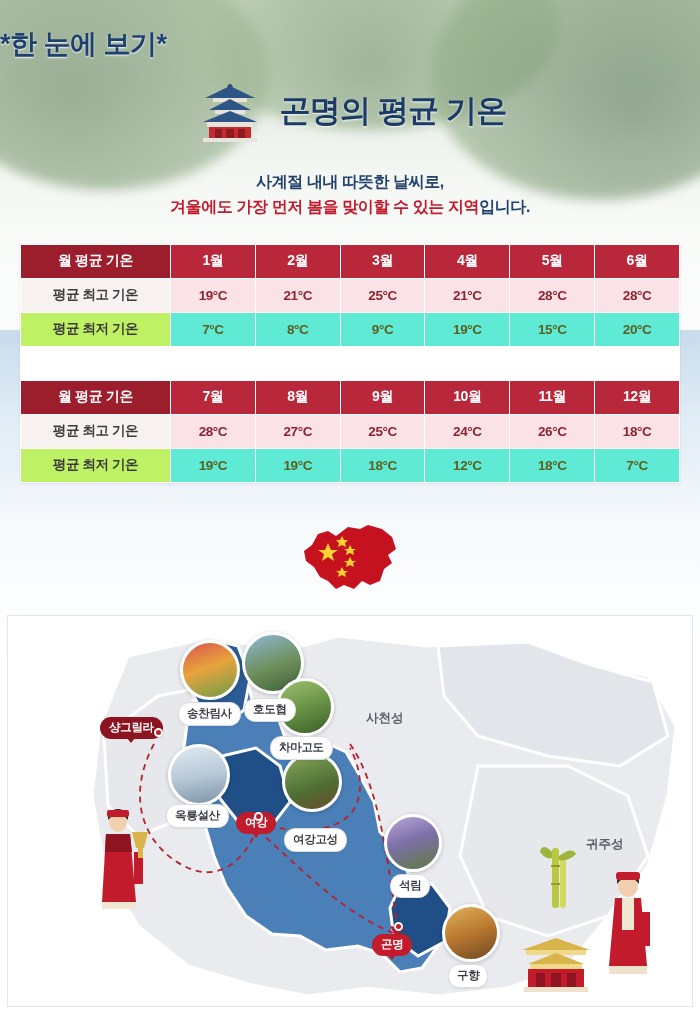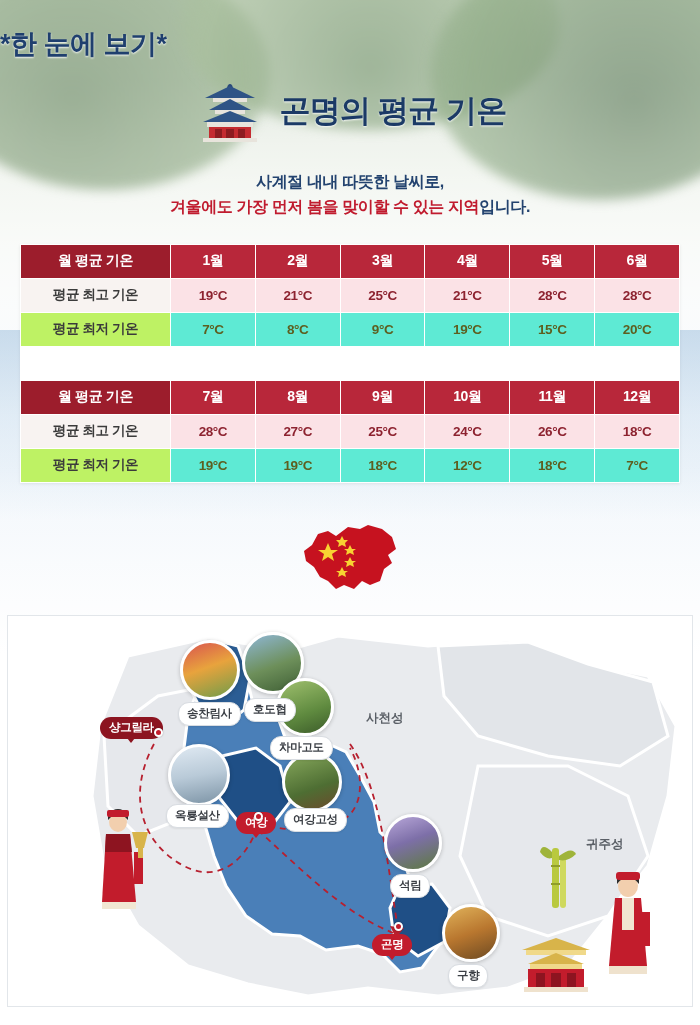--- a/index.html
+++ b/index.html
@@ -366,21 +366,21 @@
     <div class="photo-circle pc-3" style="left:268px; top:62px; width:58px; height:58px;"></div>
     <div class="photo-circle pc-4" style="left:160px; top:128px; width:62px; height:62px;"></div>
     <div class="photo-circle pc-5" style="left:274px; top:136px; width:60px; height:60px;"></div>
     <div class="photo-circle pc-6" style="left:376px; top:198px; width:58px; height:58px;"></div>
     <div class="photo-circle pc-7" style="left:434px; top:288px; width:58px; height:58px;"></div>
 
     <div class="photo-label" style="left:170px; top:86px;">송찬림사</div>
     <div class="photo-label" style="left:236px; top:82px;">호도협</div>
     <div class="photo-label" style="left:262px; top:120px;">차마고도</div>
     <div class="photo-label" style="left:158px; top:188px;">옥룡설산</div>
-    <div class="photo-label" style="left:276px; top:192px;">여강고성</div>
+    <div class="photo-label" style="left:276px; top:212px;">여강고성</div>
     <div class="photo-label" style="left:382px; top:258px;">석림</div>
     <div class="photo-label" style="left:440px; top:348px;">구향</div>
 
     <div class="pin-label dark" style="left:92px; top:101px;">샹그릴라</div>
     <div class="map-dot" style="left:146px; top:112px;"></div>
 
     <div class="pin-label" style="left:228px; top:196px;">여강</div>
     <div class="map-dot" style="left:246px; top:196px;"></div>
 
     <div class="pin-label" style="left:364px; top:318px;">곤명</div>

